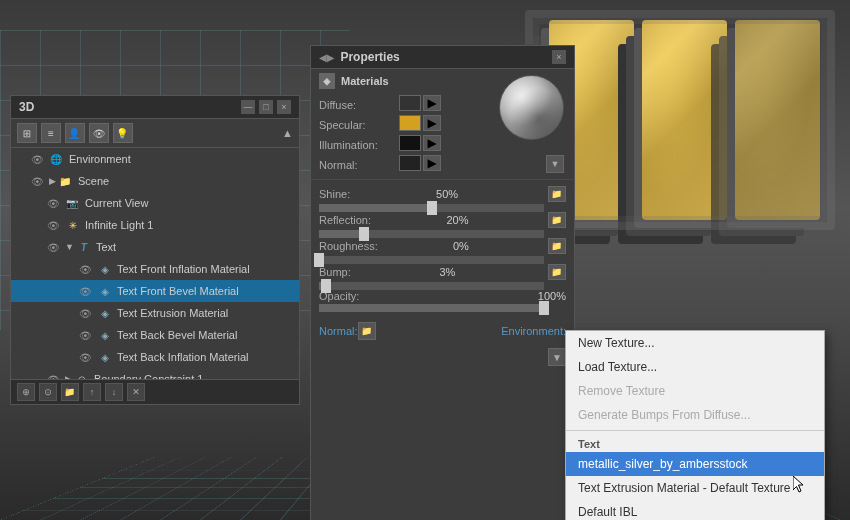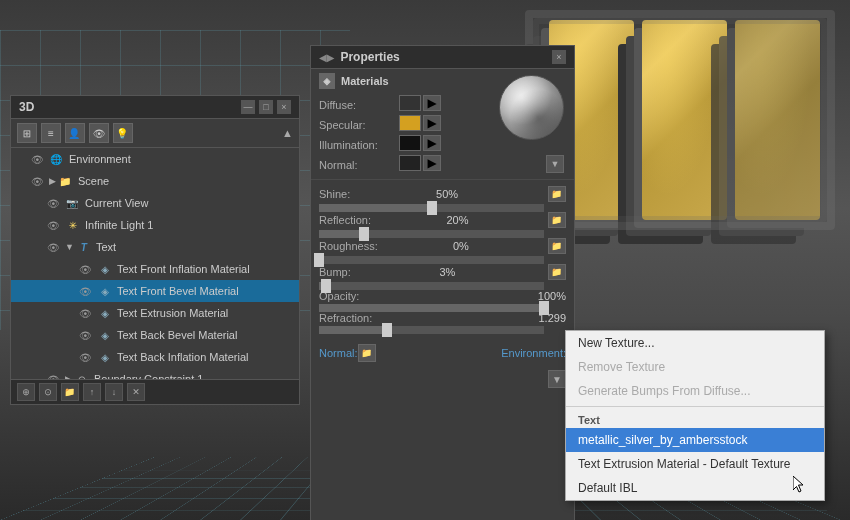--- a/index.html
+++ b/index.html
@@ -652,47 +652,36 @@
         <span class="slider-value">100%</span>
       </div>
       <div class="slider-container">
         <div class="slider-bar">
           <div class="slider-fill" style="width:100%;"></div>
           <div class="slider-thumb" style="left:100%;"></div>
         </div>
       </div>
     </div>
 
-    <div class="slider-row">
-      <div class="slider-label-row">
-        <span class="slider-label">Refraction:</span>
-        <span class="slider-value">1.299</span>
-      </div>
-      <div class="slider-container">
-        <div class="slider-bar">
-          <div class="slider-fill" style="width:30%;"></div>
-          <div class="slider-thumb" style="left:30%;"></div>
-        </div>
-      </div>
-    </div>
   </div>
 
   <div class="normal-env-row">
     <span class="normal-env-label">Normal:</span>
     <div style="width:18px;height:18px;background:#555;border:1px solid #666;color:#aaa;font-size:9px;display:flex;align-items:center;justify-content:center;cursor:pointer;">📁</div>
     <span class="normal-env-label" style="margin-left:auto;">Environment:</span>
   </div>
 
   <div class="props-scroll-area">
     <div class="scroll-btn">▼</div>
   </div>
 </div>
 
 <div class="context-menu">
   <div class="ctx-item">New Texture...</div>
+  <div class="ctx-item">Load Texture...</div>
   <div class="ctx-item disabled">Remove Texture</div>
   <div class="ctx-item disabled">Generate Bumps From Diffuse...</div>
   <hr class="ctx-divider">
   <div class="ctx-section-label">Text</div>
   <div class="ctx-item selected-item">metallic_silver_by_ambersstock</div>
   <div class="ctx-item">Text Extrusion Material - Default Texture</div>
   <div class="ctx-item">Default IBL</div>
 </div>
 
 <div class="cursor" style="left:793px;top:476px;">

